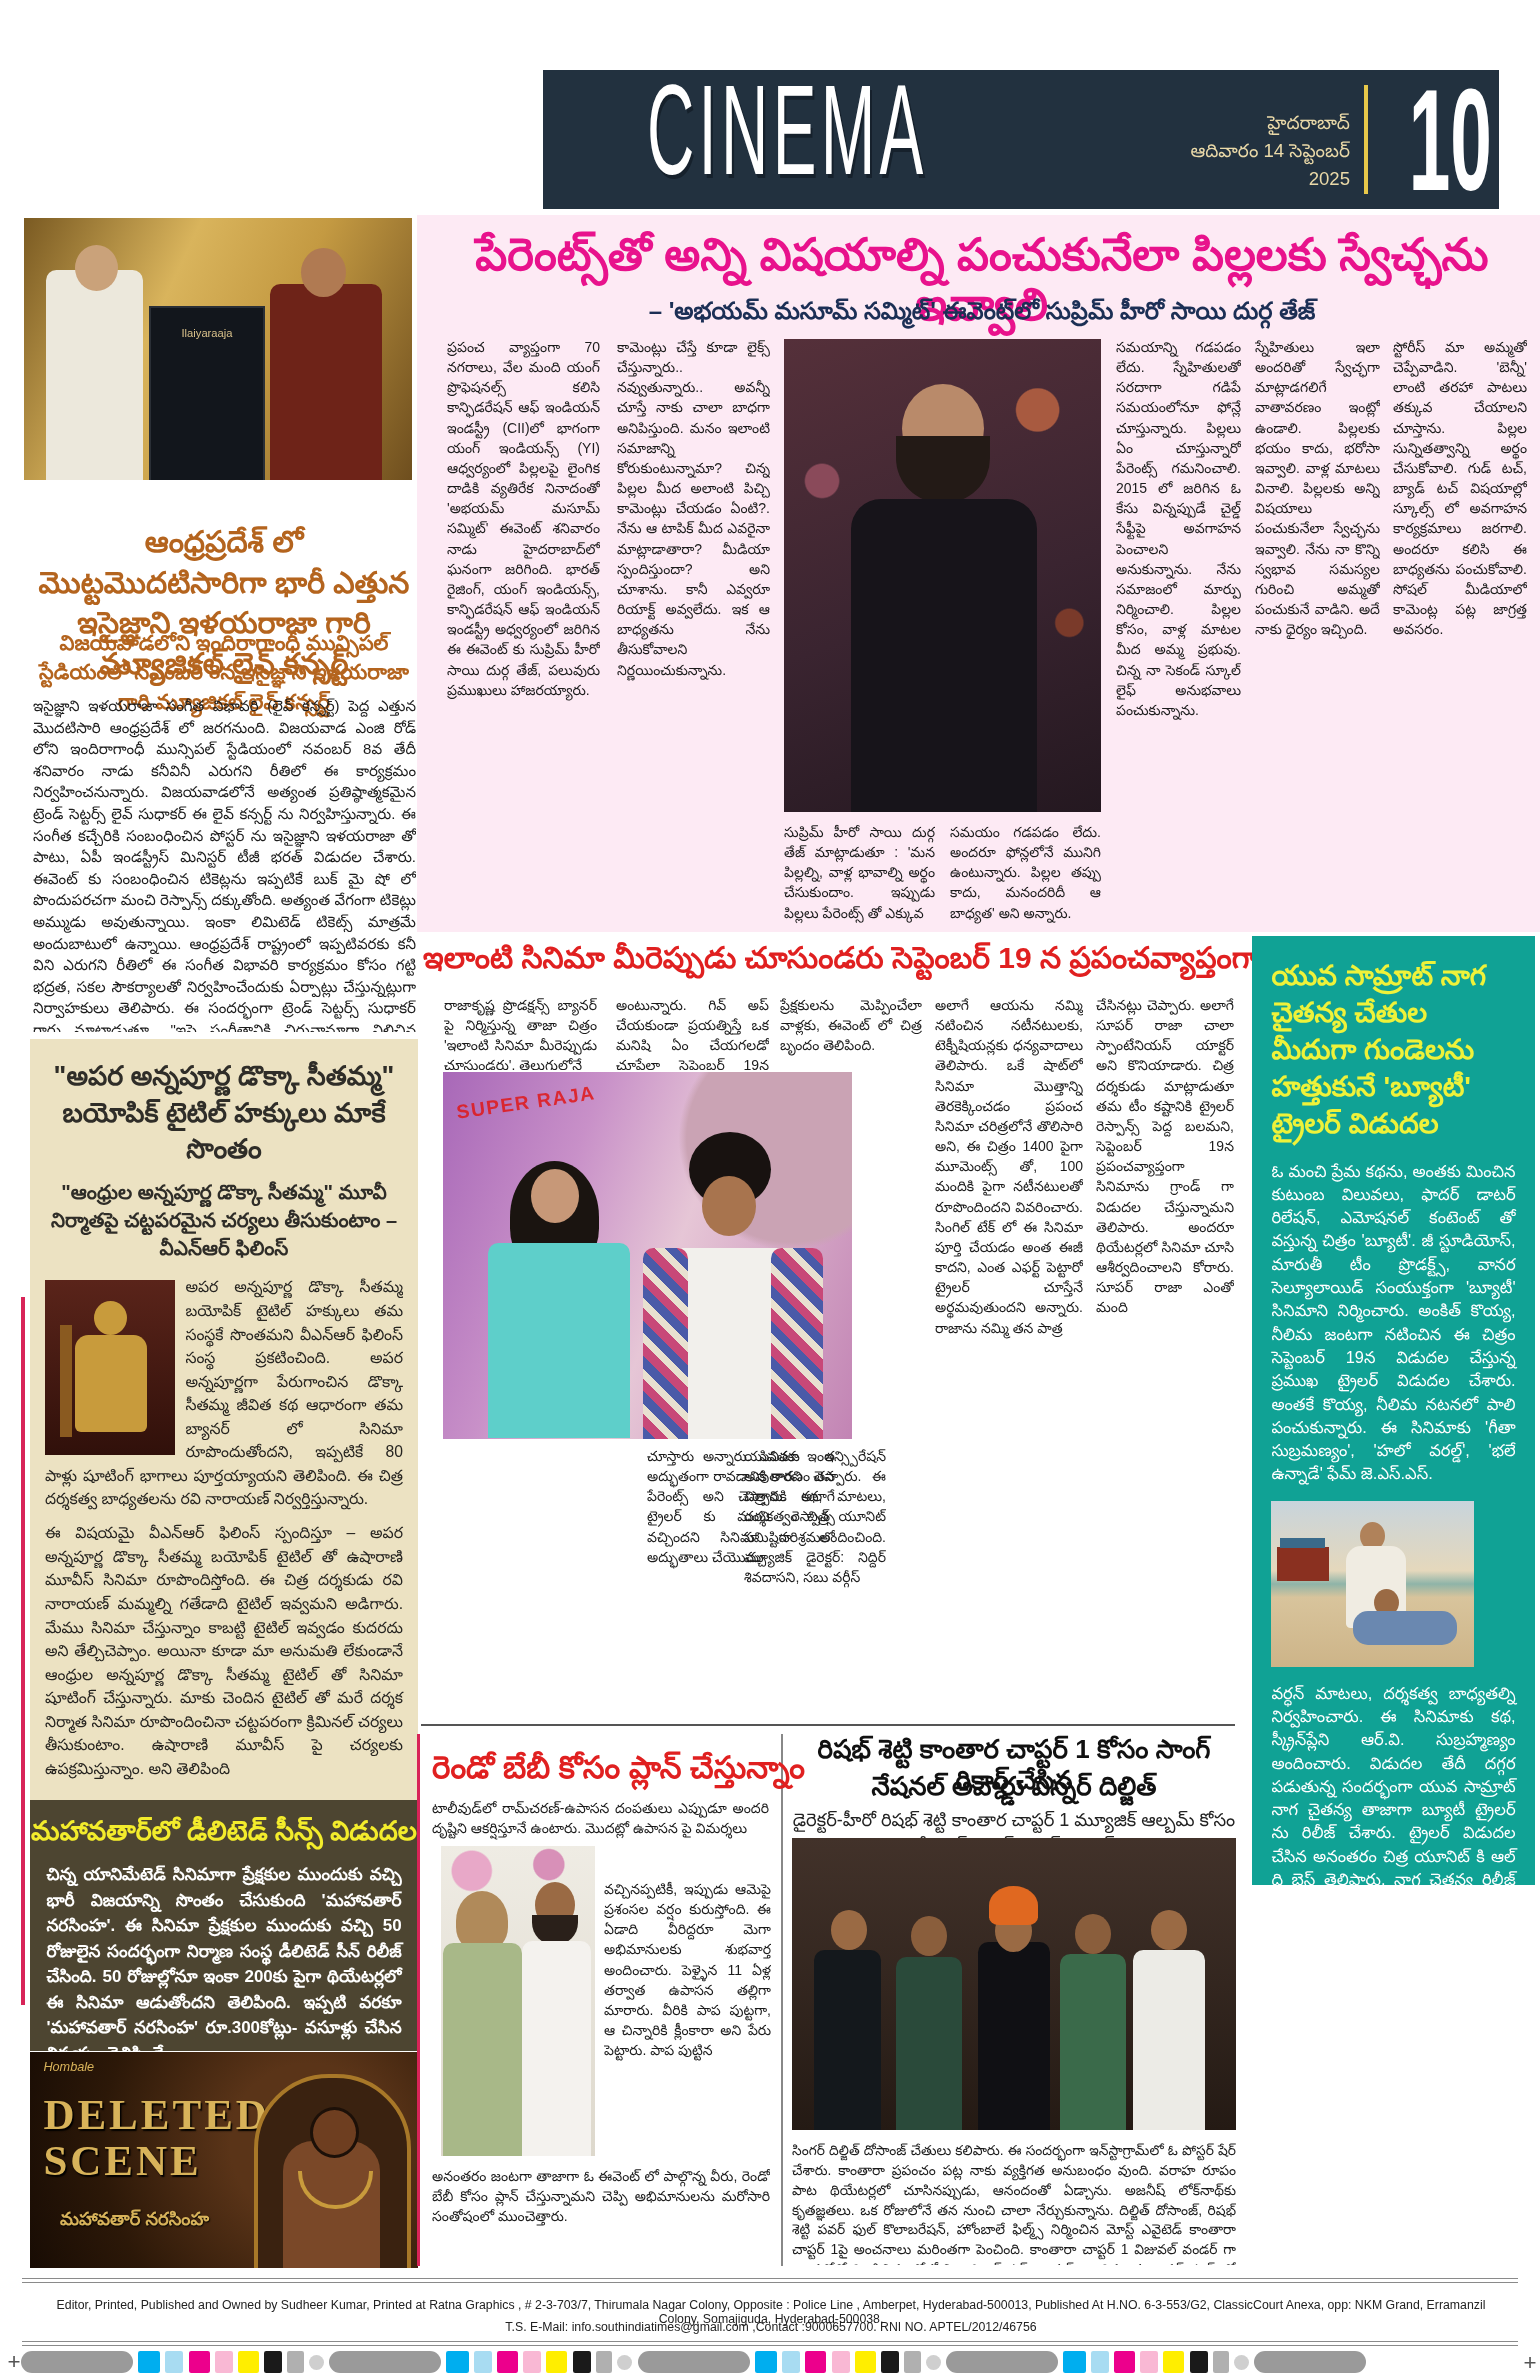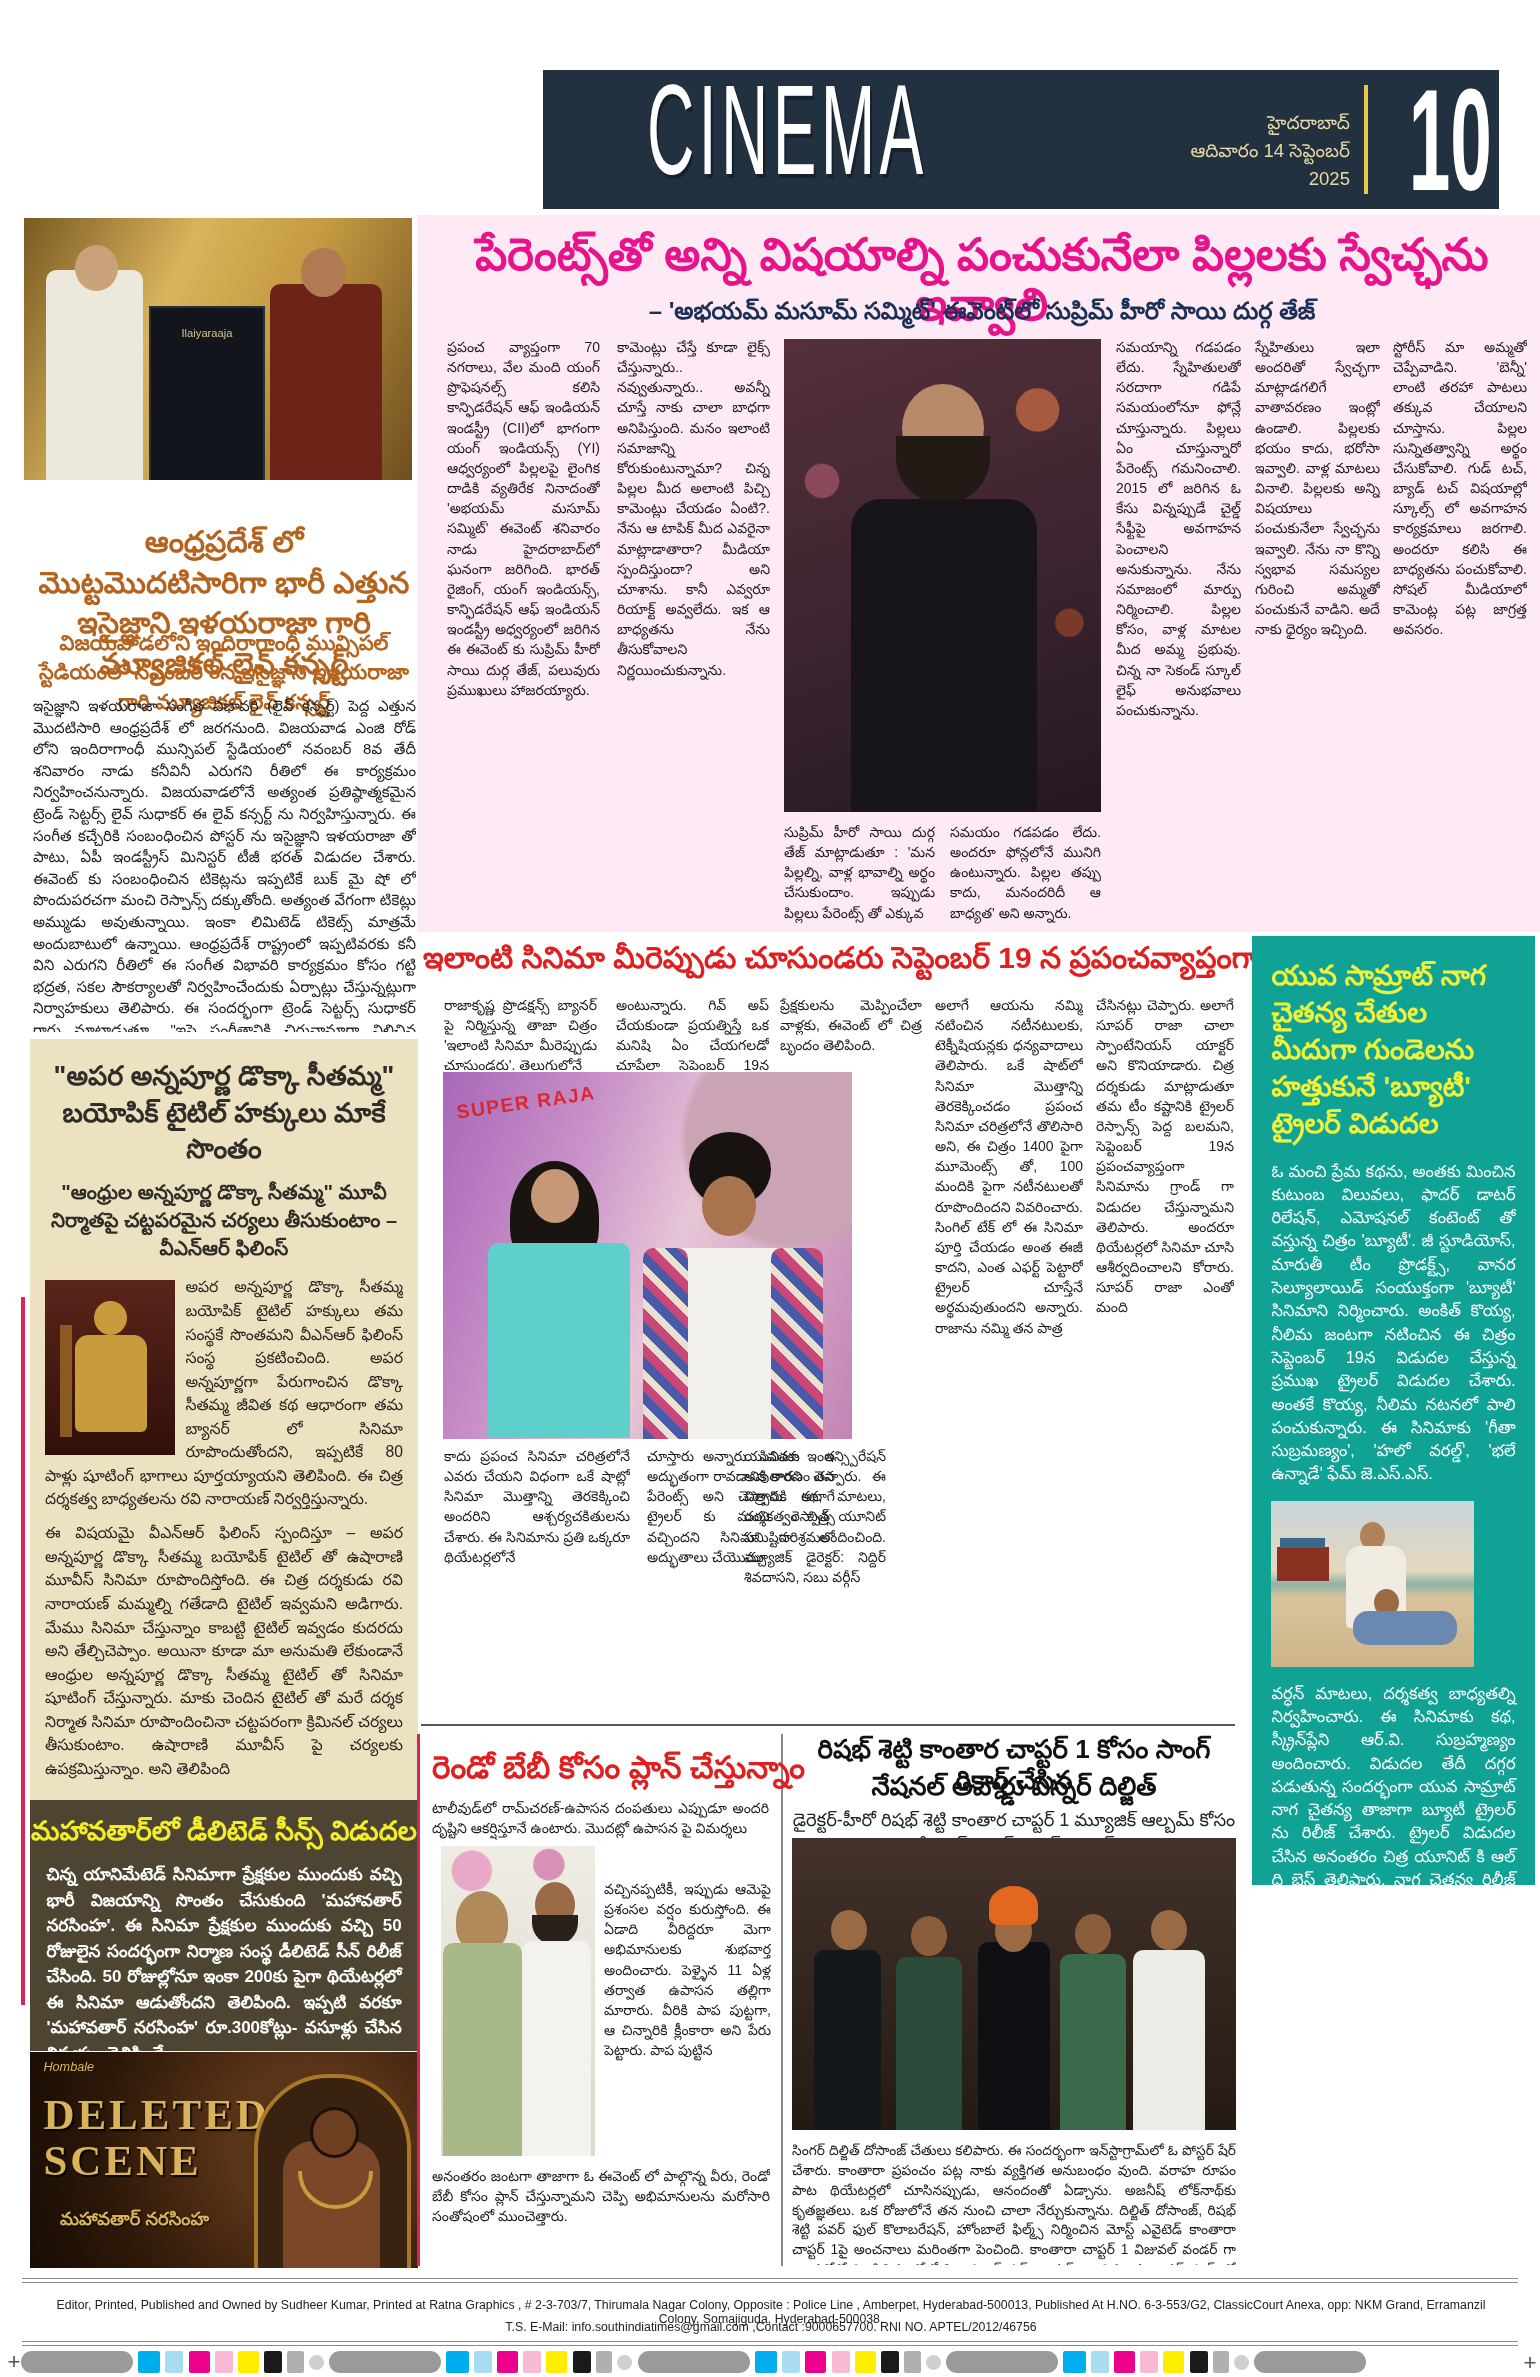--- a/index.html
+++ b/index.html
@@ -169,21 +169,20 @@
     <div class="abs" style="left:246px;top:60px;width:82px;height:75px;background:#181210;border-radius:50%;"></div>
     <div class="head" style="left:259px;top:104px;width:54px;height:60px;background:#a8744e;"></div>
     <div class="fig" style="left:224px;top:176px;width:127px;height:191px;background:#f2f0ec;"></div>
     <div class="fig" style="left:200px;top:176px;width:45px;height:191px;background:repeating-linear-gradient(45deg,#4a5aa8 0 9px,#c84878 9px 18px,#e8e0d0 18px 25px);"></div>
     <div class="fig" style="left:328px;top:176px;width:52px;height:191px;background:repeating-linear-gradient(45deg,#4a5aa8 0 9px,#c84878 9px 18px,#e8e0d0 18px 25px);"></div>
   </div>
 
   <div class="abs bodytxt just" style="left:935px;top:995px;width:148px;height:726px;">అలాగే ఆయను నమ్మి నటించిన నటీనటులకు, టెక్నీషియన్లకు ధన్యవాదాలు తెలిపారు. ఒకే షాట్‌లో సినిమా మొత్తాన్ని తెరకెక్కించడం ప్రపంచ సినిమా చరిత్రలోనే తొలిసారి అని, ఈ చిత్రం 1400 పైగా మూమెంట్స్ తో, 100 మందికి పైగా నటీనటులతో రూపొందిందని వివరించారు. సింగిల్ టేక్ లో ఈ సినిమా పూర్తి చేయడం అంత ఈజీ కాదని, ఎంత ఎఫర్ట్ పెట్టారో ట్రైలర్ చూస్తేనే అర్థమవుతుందని అన్నారు. రాజాను నమ్మి తన పాత్ర</div>
   <div class="abs bodytxt just" style="left:1096px;top:995px;width:138px;height:726px;">చేసినట్లు చెప్పారు. అలాగే సూపర్ రాజా చాలా స్పాంటేనియస్ యాక్టర్ అని కొనియాడారు. చిత్ర దర్శకుడు మాట్లాడుతూ తమ టీం కష్టానికి ట్రైలర్ రెస్పాన్స్ పెద్ద బలమని, సెప్టెంబర్ 19న ప్రపంచవ్యాప్తంగా సినిమాను గ్రాండ్ గా విడుదల చేస్తున్నామని తెలిపారు. అందరూ థియేటర్లలో సినిమా చూసి ఆశీర్వదించాలని కోరారు. సూపర్ రాజా ఎంతో మంది</div>
   <div class="abs bodytxt just" style="left:744px;top:1446px;width:142px;height:272px;">యువతకు ఇన్స్పిరేషన్ అవుతారని చెప్పారు. ఈ చిత్రానికి కథ, మాటలు, దర్శకత్వం చిత్ర యూనిట్ సమిష్టిగా అందించింది. మ్యూజిక్ డైరెక్టర్: నిద్దిర్ శివదాసని, సబు వర్గీస్</div>
-  <div class="abs bodytxt just" style="left:444px;top:1446px;width:186px;height:272px;">కాదు ప్రపంచ సినిమా చరిత్రలోనే ఎవరు చేయని విధంగా ఒకే షాట్లో సినిమా మొత్తాన్ని తెరకెక్కించి అందరిని ఆశ్చర్యచకితులను చేశారు. ఈ సినిమాను ప్రతి ఒక్కరూ థియేటర్లలోనే</div>
   <div class="abs bodytxt just" style="left:647px;top:1446px;width:188px;height:272px;">చూస్తారు అన్నారు. సినిమా ఇంత అద్భుతంగా రావడానికి కారణం తన పేరెంట్స్ అని చెప్పారు. అలాగే ట్రైలర్ కు మంచి రెస్పాన్స్ వచ్చిందని సినిమా పరిశ్రమలో అద్భుతాలు చేయొచ్చు</div>
 
   <div class="abs rule" style="left:421px;top:1724px;width:814px;height:1.5px;"></div>
   <div class="abs" style="left:781px;top:1734px;width:1.5px;height:532px;background:#888;"></div>
   <div class="abs mag-rule" style="left:417px;top:1734px;width:3px;height:532px;"></div>
   <div class="abs mag-rule" style="left:21px;top:1297px;width:3.7px;height:708px;"></div>
 
   <div class="abs hl-red" style="left:432px;top:1750px;width:339px;font-size:31px;">రెండో బేబీ కోసం ప్లాన్ చేస్తున్నాం</div>
   <div class="abs bodytxt just" style="left:432px;top:1798px;width:337px;height:43px;">టాలీవుడ్‌లో రామ్‌చరణ్-ఉపాసన దంపతులు ఎప్పుడూ అందరి దృష్టిని ఆకర్షిస్తూనే ఉంటారు. మొదట్లో ఉపాసన పై విమర్శలు</div>
   <div class="photo ph-ram" style="left:441px;top:1846px;width:154px;height:310px;">

